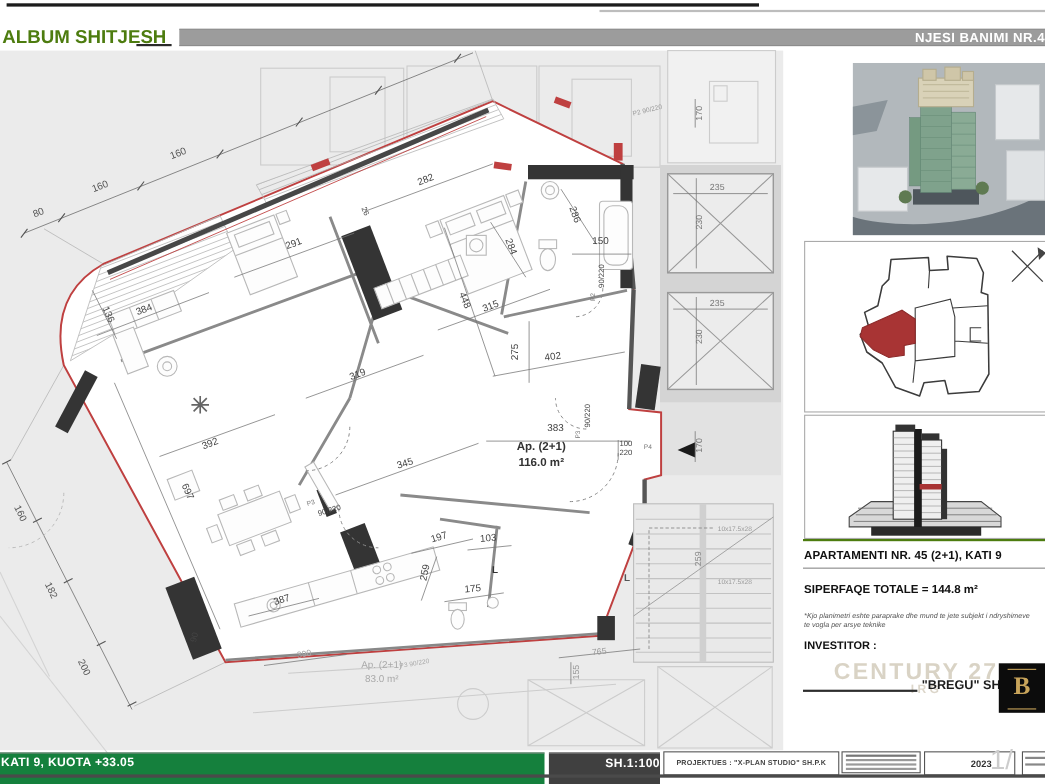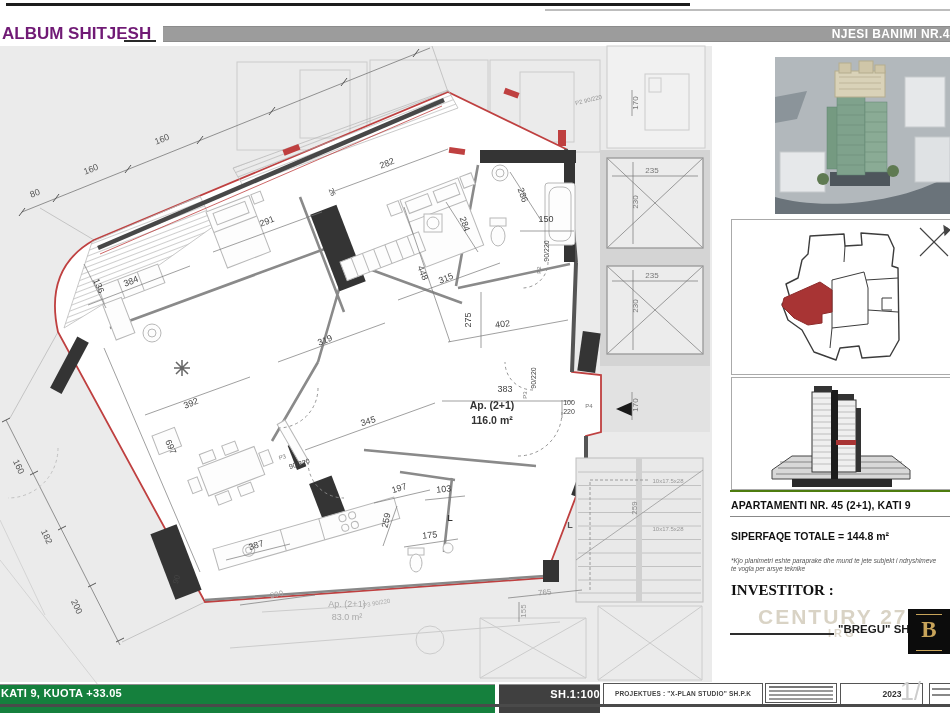--- a/index.html
+++ b/index.html
@@ -1,40 +1,40 @@
 <!DOCTYPE html>
 <html><head>
 <meta charset="utf-8">
 <style>
   html,body{margin:0;padding:0;background:#888;}
   .page{position:relative;width:950px;height:713px;background:#ffffff;overflow:hidden;
         font-family:"Liberation Sans",sans-serif;}
   .topline{position:absolute;left:6px;top:3px;width:684px;height:3px;background:#1c1c1c;}
   .topline2{position:absolute;left:545px;top:9px;right:0;height:2px;background:#bdbdbd;}
-  .album-title{position:absolute;left:2px;top:24px;font-size:17px;font-weight:bold;color:#701a75;letter-spacing:0px;}
+  .album-title{position:absolute;left:2px;top:24px;font-size:17px;font-weight:bold;color:#4d7c0f;letter-spacing:0px;}
   .title-dash{position:absolute;left:124px;top:40px;width:32px;height:2px;background:#2a2a2a;}
   .brand-box{position:absolute;left:0;top:47px;width:121px;height:24px;background:#0a0a0a;}
   .brand-name{position:absolute;left:3px;top:1px;font-size:13px;font-weight:bold;color:#e9e1cf;letter-spacing:.4px;}
   .brand-tag{position:absolute;left:3px;top:17px;font-size:4px;color:#bfa35d;letter-spacing:.3px;white-space:nowrap;}
   .gold-bar{position:absolute;right:2px;top:2px;bottom:2px;width:6px;background:#c2a158;}
   .unit-banner{position:absolute;left:163px;top:26px;right:-9px;height:16px;background:#9c9c9c;
                box-shadow:inset 0 1px 0 #8c8c8c, inset 0 -1px 0 #8c8c8c;}
   .unit-banner span{display:block;text-align:right;font-size:12px;font-weight:bold;color:#fff;
                letter-spacing:.4px;line-height:16px;padding-right:2px;}
   
   .render-box{position:absolute;left:775px;top:57px;width:175px;height:157px;overflow:hidden;}
   .keyplan-box{position:absolute;left:731px;top:219px;width:218px;height:154px;border:1px solid #aaa;background:#fff;overflow:hidden;}
   .elev-box{position:absolute;left:731px;top:377px;width:218px;height:111px;border:1px solid #aaa;background:#fff;overflow:hidden;}
   .info{position:absolute;left:730px;top:490px;width:220px;border-top:2px solid #4d7c0f;}
   .info h3{margin:7px 0 5px 1px;font-size:10.5px;color:#111;letter-spacing:.1px;}
   .info .rule{height:1px;background:#888;margin:0;}
   .area-lines{margin:10px 0 0 1px;font-size:9.5px;color:#222;line-height:12px;}
   .total-line{margin:13px 0 0 1px;font-size:10.5px;font-weight:bold;color:#111;}
   .disclaimer{margin:15px 0 0 1px;font-size:6.5px;font-style:italic;color:#555;width:212px;line-height:8px;}
-  .investor-label{margin:9px 0 0 1px;font-size:15px;font-weight:bold;color:#111;font-family:Liberation Serif, serif;}
+  .investor-label{margin:9px 0 0 1px;font-size:10px;font-weight:bold;color:#111;}
   .sign-row{position:relative;margin-top:4px;height:48px;}
   .watermark{position:absolute;left:28px;top:2px;font-size:21px;font-weight:bold;color:rgba(186,174,150,.55);letter-spacing:2px;white-space:nowrap;}
   .watermark2{position:absolute;left:98px;top:24px;font-size:11px;font-weight:bold;color:rgba(186,174,150,.5);letter-spacing:3px;}
   .sign-line{position:absolute;left:0;top:30px;width:104px;height:2px;background:#2d2d2d;}
   .investor-name{position:absolute;left:108px;top:20px;font-size:11.5px;font-weight:bold;color:#1d1d1d;}
   .logo-box{position:absolute;right:0;top:6px;width:42px;height:45px;background:#0c0c0c;text-align:center;}
   .logo-box .bar{height:1px;background:#c8a45a;margin:5px 8px 0 8px;}
   .logo-box .letter{font-family:"Liberation Serif",serif;font-size:23px;color:#c8a45a;line-height:30px;font-weight:bold;}
   
   .f-barleft{position:absolute;left:0;top:684px;width:495px;height:32px;background:#15803d;

